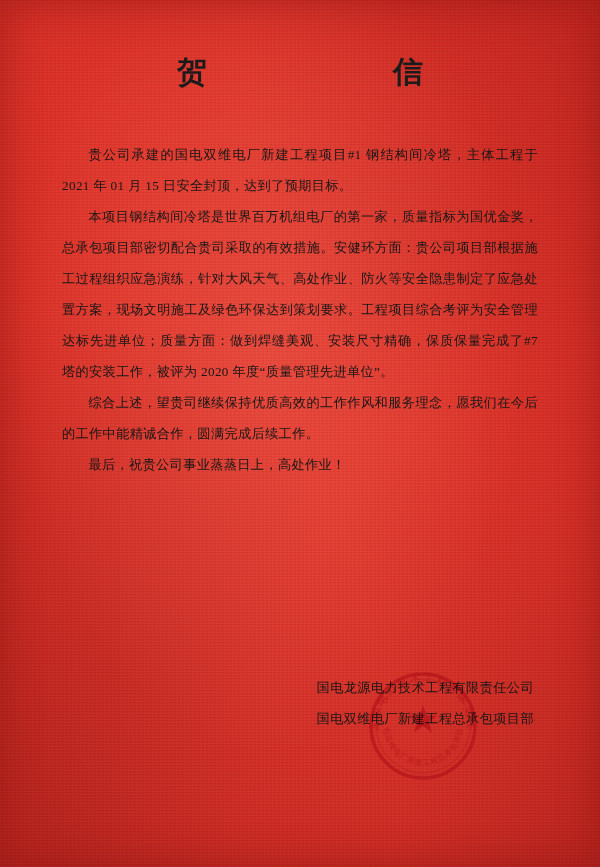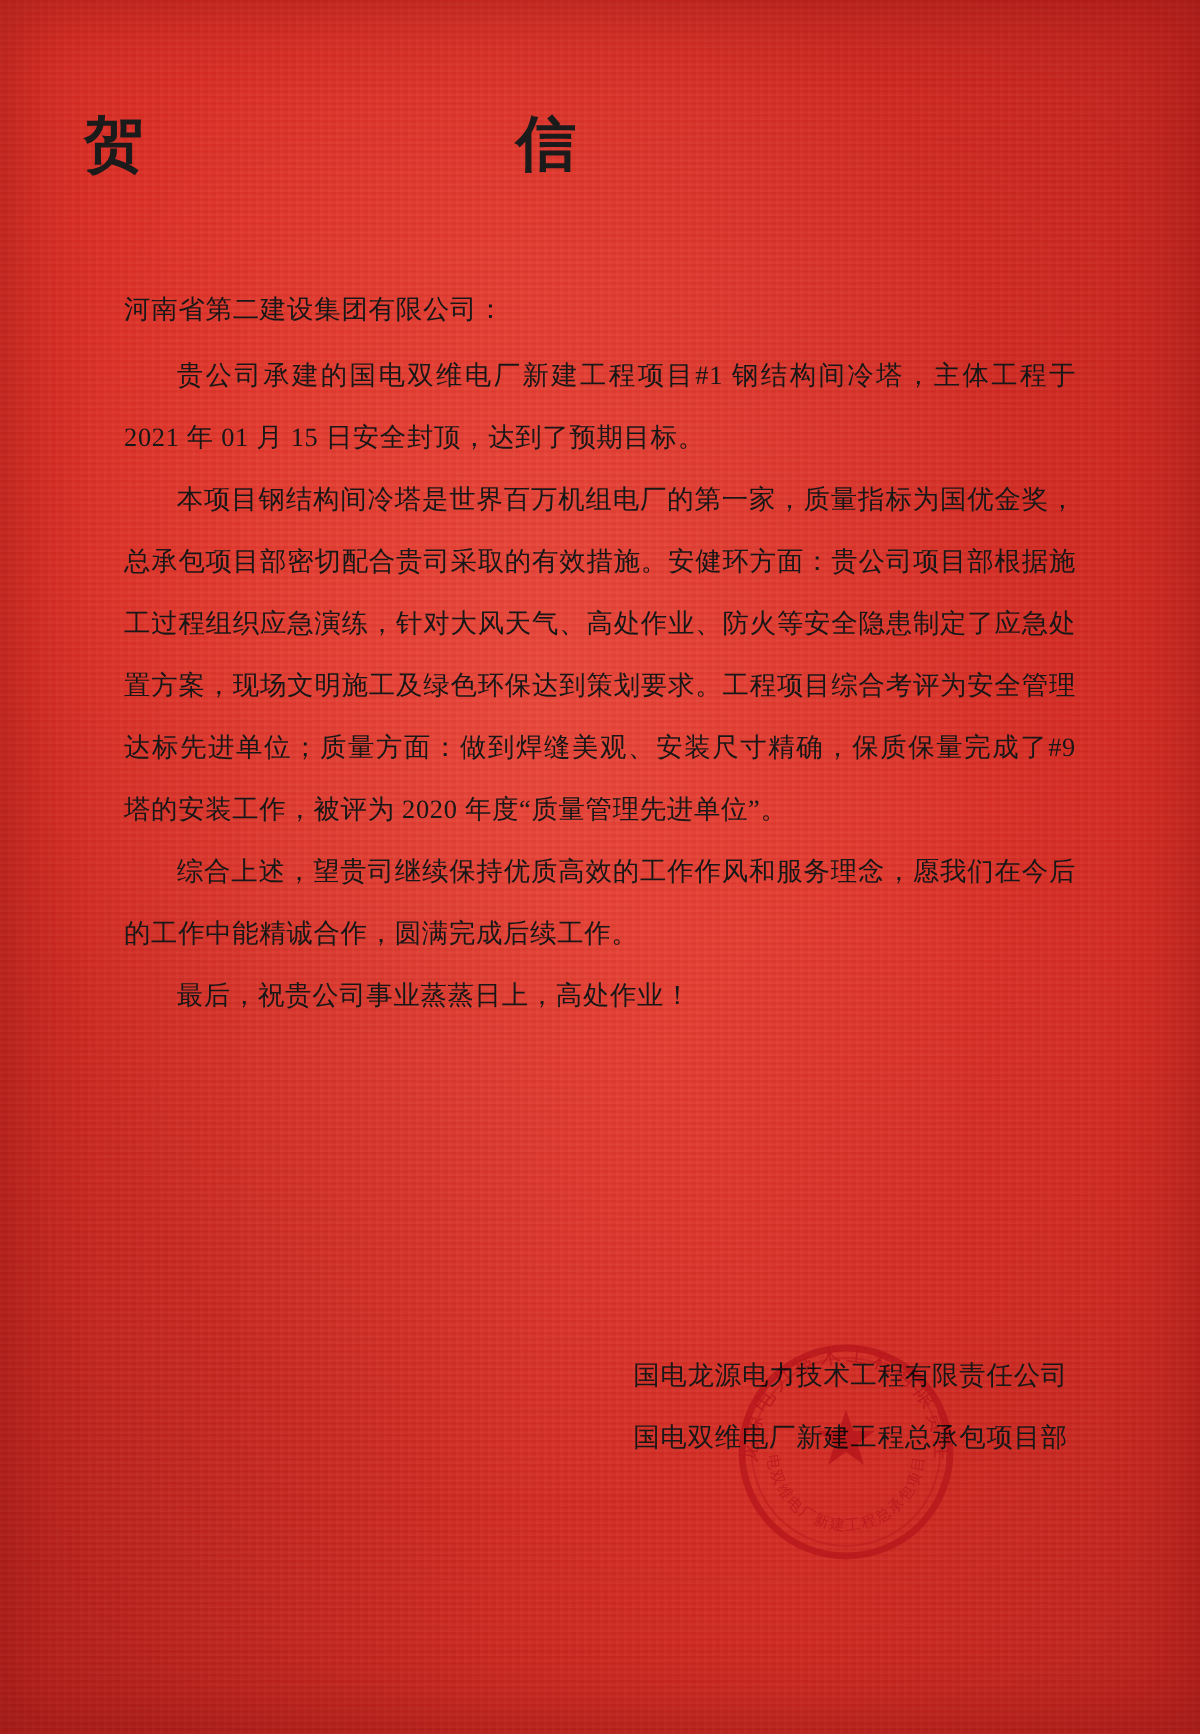--- a/index.html
+++ b/index.html
@@ -59,20 +59,21 @@
   }
 
   .page {
     position: absolute;
     inset: 0;
     z-index: 5;
     padding: 0;
   }
 
   .doc-title {
+    text-align: center;
     font-size: 30px;
     font-weight: bold;
     letter-spacing: 42px;
     text-indent: 42px;
     color: #1b1b1b;
     margin-top: 52px;
     margin-bottom: 0;
     font-family: "Liberation Serif", "DejaVu Serif", serif;
   }
 
@@ -136,23 +137,22 @@
 <body>
 
 <div class="paper-vignette"></div>
 <div class="paper-grain"></div>
 
 <div class="page">
 
   <h1 class="doc-title">贺　　信</h1>
 
   <div class="body-block">
-    <p class="salutation">河南省第二建设集团有限公司：</p>
     <p class="para">贵公司承建的国电双维电厂新建工程项目#1 钢结构间冷塔，主体工程于 2021 年 01 月 15 日安全封顶，达到了预期目标。</p>
-    <p class="para">本项目钢结构间冷塔是世界百万机组电厂的第一家，质量指标为国优金奖，总承包项目部密切配合贵司采取的有效措施。安健环方面：贵公司项目部根据施工过程组织应急演练，针对大风天气、高处作业、防火等安全隐患制定了应急处置方案，现场文明施工及绿色环保达到策划要求。工程项目综合考评为安全管理达标先进单位；质量方面：做到焊缝美观、安装尺寸精确，保质保量完成了#9 塔的安装工作，被评为 2020 年度“质量管理先进单位”。</p>
+    <p class="para">本项目钢结构间冷塔是世界百万机组电厂的第一家，质量指标为国优金奖，总承包项目部密切配合贵司采取的有效措施。安健环方面：贵公司项目部根据施工过程组织应急演练，针对大风天气、高处作业、防火等安全隐患制定了应急处置方案，现场文明施工及绿色环保达到策划要求。工程项目综合考评为安全管理达标先进单位；质量方面：做到焊缝美观、安装尺寸精确，保质保量完成了#7 塔的安装工作，被评为 2020 年度“质量管理先进单位”。</p>
     <p class="para">综合上述，望贵司继续保持优质高效的工作作风和服务理念，愿我们在今后的工作中能精诚合作，圆满完成后续工作。</p>
     <p class="para">最后，祝贵公司事业蒸蒸日上，高处作业！</p>
   </div>
 
   <div class="signature-block">
     <p class="sig-line">国电龙源电力技术工程有限责任公司</p>
     <p class="sig-line">国电双维电厂新建工程总承包项目部</p>
   </div>
 
   <div class="seal">

